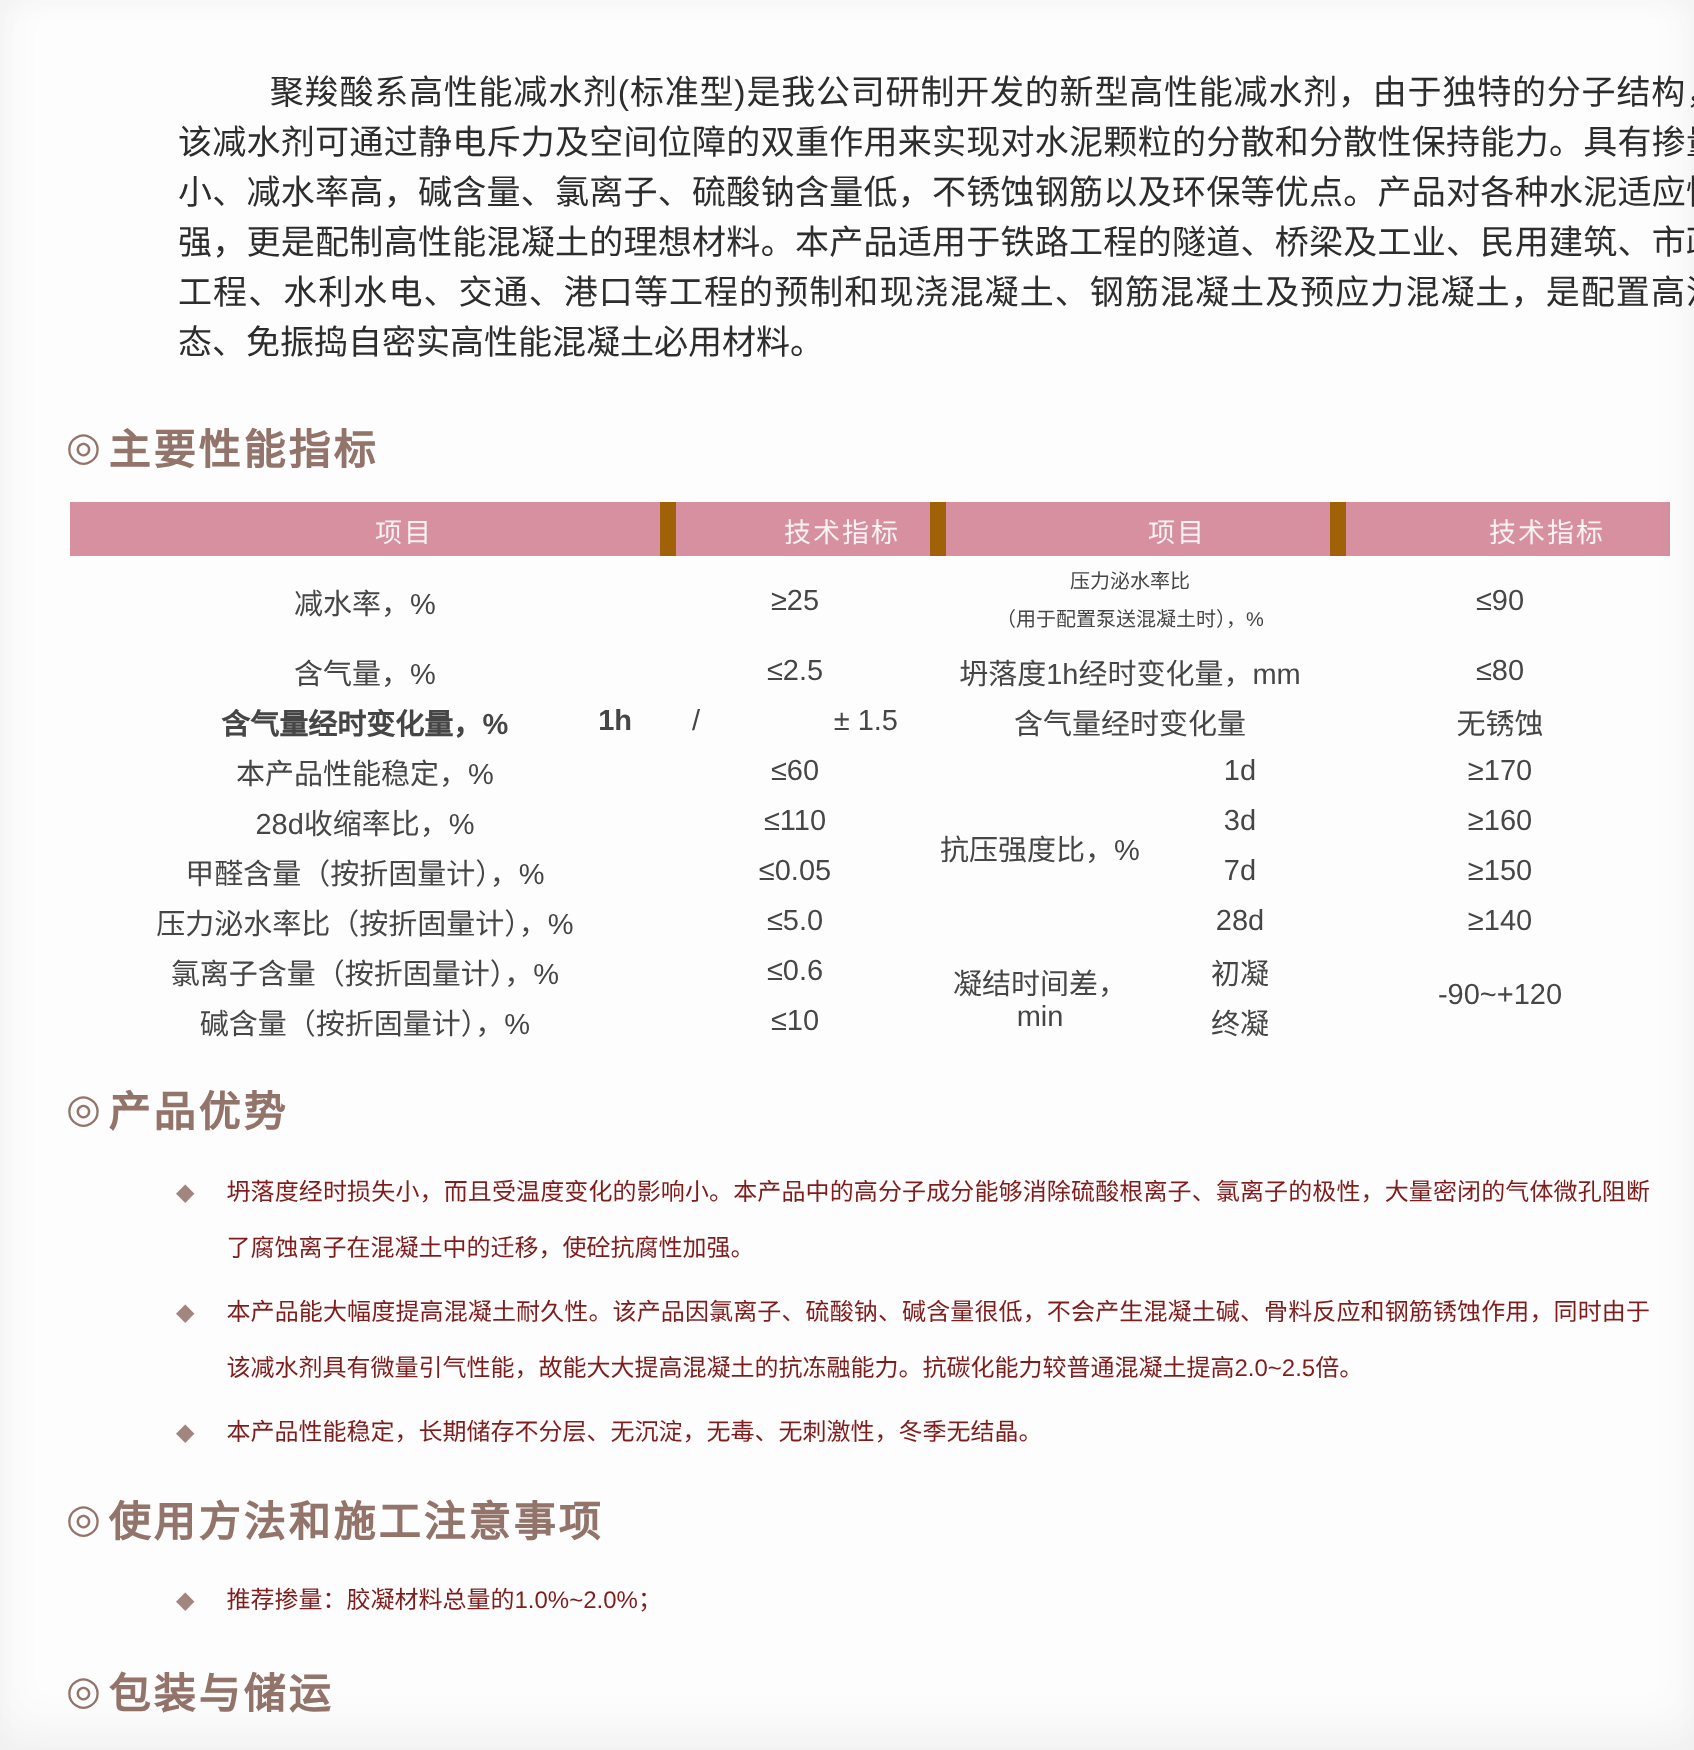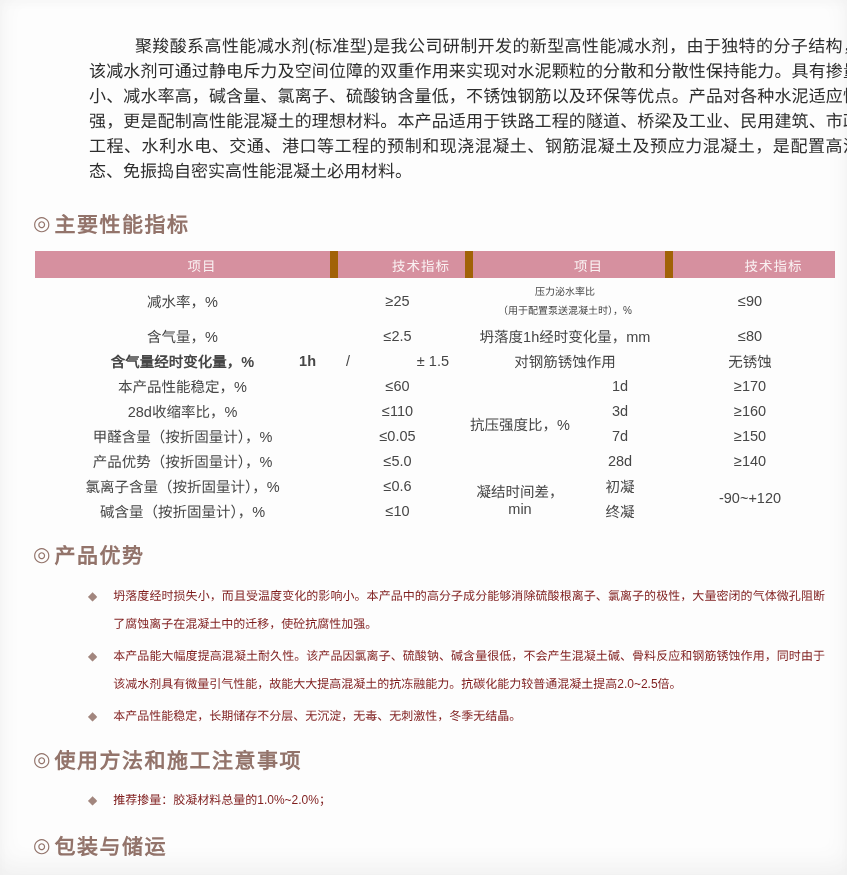--- a/index.html
+++ b/index.html
@@ -115,21 +115,21 @@
     <td class="cell-rel">
       <span>含气量经时变化量，%</span>
       <span class="right-tag">1h</span>
     </td>
     <td>
       <div class="split-val">
         <span>/</span>
         <span>± 1.5</span>
       </div>
     </td>
-    <td colspan="2">对钢筋锈蚀作用</td>
+    <td colspan="2">含气量经时变化量</td>
     <td>无锈蚀</td>
   </tr>
 
   <tr class="r-std">
     <td>本产品性能稳定，%</td>
     <td>≤60</td>
     <td rowspan="4">抗压强度比，%</td>
     <td>1d</td>
     <td>≥170</td>
   </tr>
@@ -139,21 +139,21 @@
     <td>3d</td>
     <td>≥160</td>
   </tr>
   <tr class="r-std">
     <td>甲醛含量（按折固量计），%</td>
     <td>≤0.05</td>
     <td>7d</td>
     <td>≥150</td>
   </tr>
   <tr class="r-std">
-    <td>产品优势（按折固量计），%</td>
+    <td>压力泌水率比（按折固量计），%</td>
     <td>≤5.0</td>
     <td>28d</td>
     <td>≥140</td>
   </tr>
 
   <tr class="r-std">
     <td>氯离子含量（按折固量计），%</td>
     <td>≤0.6</td>
     <td rowspan="2">凝结时间差，min</td>
     <td>初凝</td>

